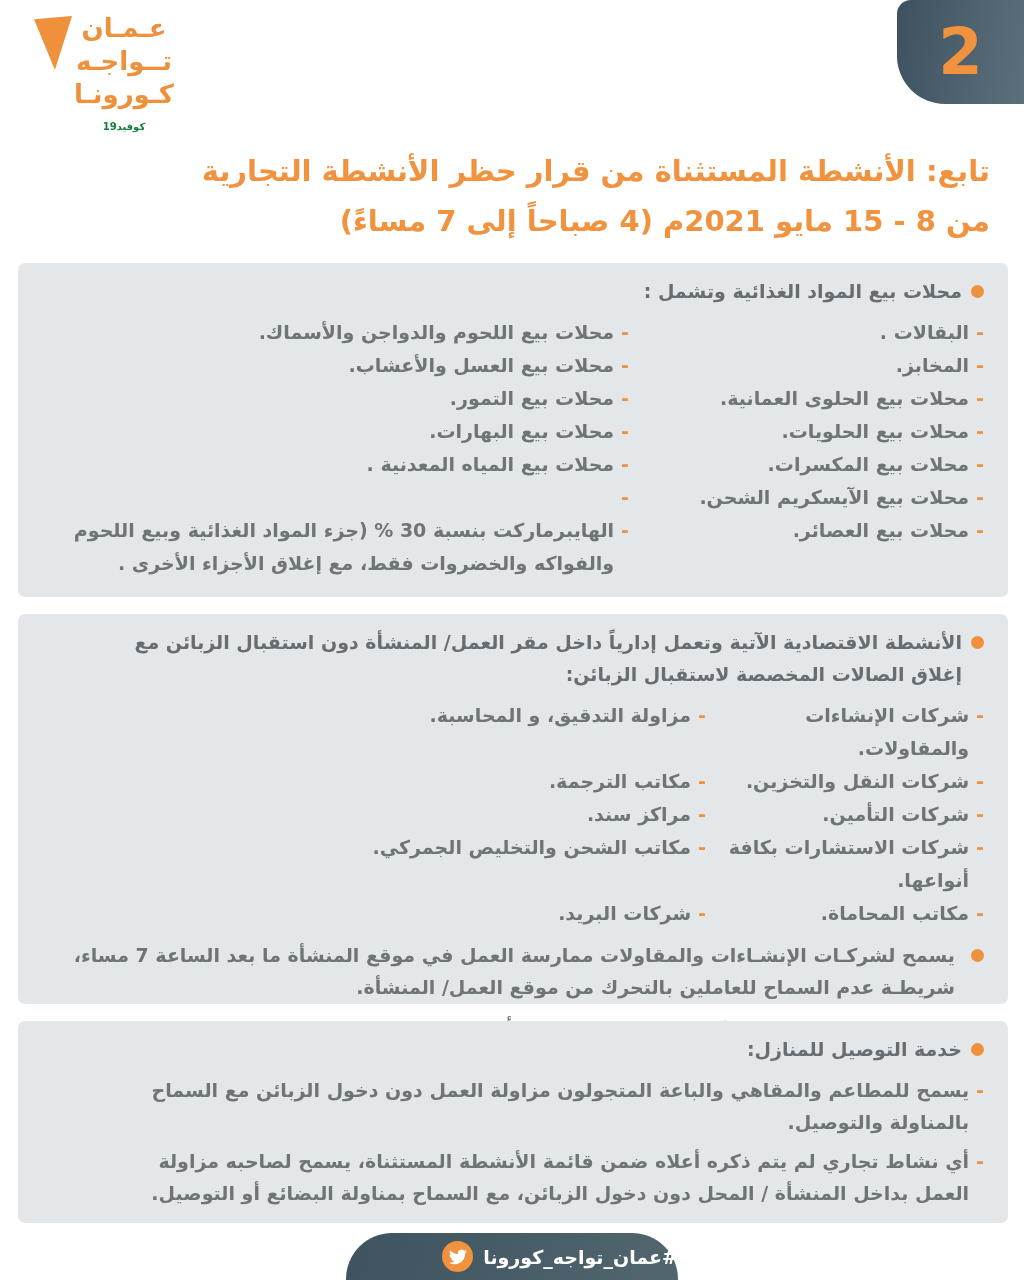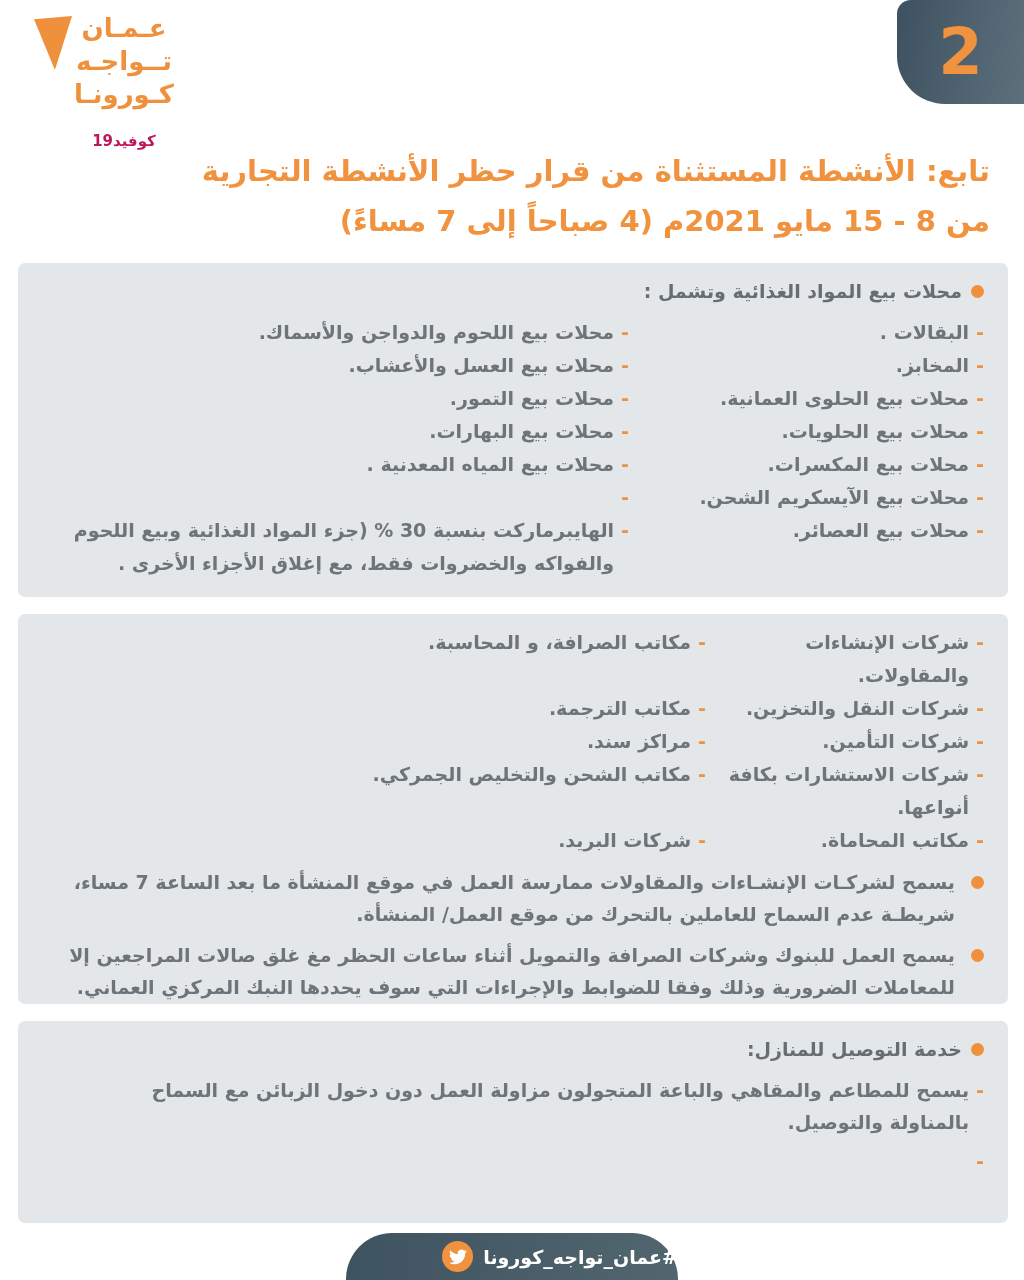--- a/index.html
+++ b/index.html
@@ -3,21 +3,21 @@
 <meta charset="utf-8">
 <style>
   html,body{margin:0;padding:0;background:#ffffff;}
   .page{position:relative;width:1024px;height:1280px;overflow:hidden;background:#ffffff;
         font-family:"DejaVu Sans", sans-serif;font-weight:bold;direction:rtl;}
   
   .logo{position:absolute;top:12px;left:34px;display:flex;direction:ltr;align-items:flex-start;}
   .logo-tri{width:38px;height:54px;background:#EF913C;
             clip-path:polygon(0 6%,100% 0,55% 100%);margin-top:4px;}
   .logo-text{width:104px;text-align:center;color:#EF913C;font-size:26px;line-height:33px;direction:rtl;}
-  .logo-sub{font-size:15px;line-height:20px;margin-top:20px;color:#be185d;}
+  .logo-sub{font-size:10px;line-height:20px;margin-top:6px;color:#15803d;}
   
   .num-badge{position:absolute;top:0;right:0;width:127px;height:104px;
              background:linear-gradient(100deg,#3D5160 0%,#5C707C 100%);
              border-radius:14px 0 0 48px;display:flex;align-items:center;justify-content:center;}
   .num-badge span{color:#F0923E;font-size:64px;line-height:64px;}
   
   .title{position:absolute;top:146px;right:34px;left:34px;text-align:right;
          color:#F0923E;font-size:29px;line-height:50px;white-space:pre-line;}
   
   .box{position:absolute;left:18px;right:16px;background:#E4E7E9;border-radius:7px;
@@ -127,28 +127,33 @@
         </div>
       <div class="item">
           <span class="dash">-</span>
           <span class="t">الهايبرماركت بنسبة 30 % (جزء المواد الغذائية وبيع اللحوم
 والفواكه والخضروات فقط، مع إغلاق الأجزاء الأخرى .</span>
         </div>
     </div>
   </div>
 
   <div class="box box2">
+    <div class="hdr">
+      <span class="bullet"></span>
+      <span class="t">الأنشطة الاقتصادية الآتية وتعمل إدارياً داخل مقر العمل/ المنشأة دون استقبال الزبائن مع
+إغلاق الصالات المخصصة لاستقبال الزبائن:</span>
+    </div>
     <div class="grid grid2">
       <div class="item">
           <span class="dash">-</span>
           <span class="t">شركات الإنشاءات والمقاولات.</span>
         </div>
       <div class="item">
           <span class="dash">-</span>
-          <span class="t">مكاتب الصرافة، و المحاسبة.</span>
+          <span class="t">مزاولة التدقيق، و المحاسبة.</span>
         </div>
       <div class="item">
           <span class="dash">-</span>
           <span class="t">شركات النقل والتخزين.</span>
         </div>
       <div class="item">
           <span class="dash">-</span>
           <span class="t">مكاتب الترجمة.</span>
         </div>
       <div class="item">
@@ -193,20 +198,22 @@
       <span class="bullet"></span>
       <span class="t">خدمة التوصيل للمنازل:</span>
     </div>
     <div class="ditem">
       <span class="dash">-</span>
       <span class="t">يسمح للمطاعم والمقاهي والباعة المتجولون مزاولة العمل دون دخول الزبائن مع السماح
 بالمناولة والتوصيل.</span>
     </div>
     <div class="ditem">
       <span class="dash">-</span>
+      <span class="t">أي نشاط تجاري لم يتم ذكره أعلاه ضمن قائمة الأنشطة المستثناة، يسمح لصاحبه مزاولة
+العمل بداخل المنشأة / المحل دون دخول الزبائن، مع السماح بمناولة البضائع أو التوصيل.</span>
     </div>
   </div>
 
   <div class="footer">
     <span class="tag">#عمان_تواجه_كورونا</span>
     <span class="tw-circle">
       <svg viewBox="0 0 24 24" aria-hidden="true">
           <path d="M23.953 4.57a10 10 0 01-2.825.775 4.958 4.958 0 002.163-2.723c-.951.555-2.005.959-3.127 1.184a4.92 4.92 0 00-8.384 4.482C7.69 8.095 4.067 6.13 1.64 3.162a4.822 4.822 0 00-.666 2.475c0 1.71.87 3.213 2.188 4.096a4.904 4.904 0 01-2.228-.616v.06a4.923 4.923 0 003.946 4.827 4.996 4.996 0 01-2.212.085 4.936 4.936 0 004.604 3.417 9.867 9.867 0 01-6.102 2.105c-.39 0-.779-.023-1.17-.067a13.995 13.995 0 007.557 2.209c9.053 0 13.998-7.496 13.998-13.985 0-.21 0-.42-.015-.63A9.935 9.935 0 0024 4.59z"></path>
         </svg>
     </span>

